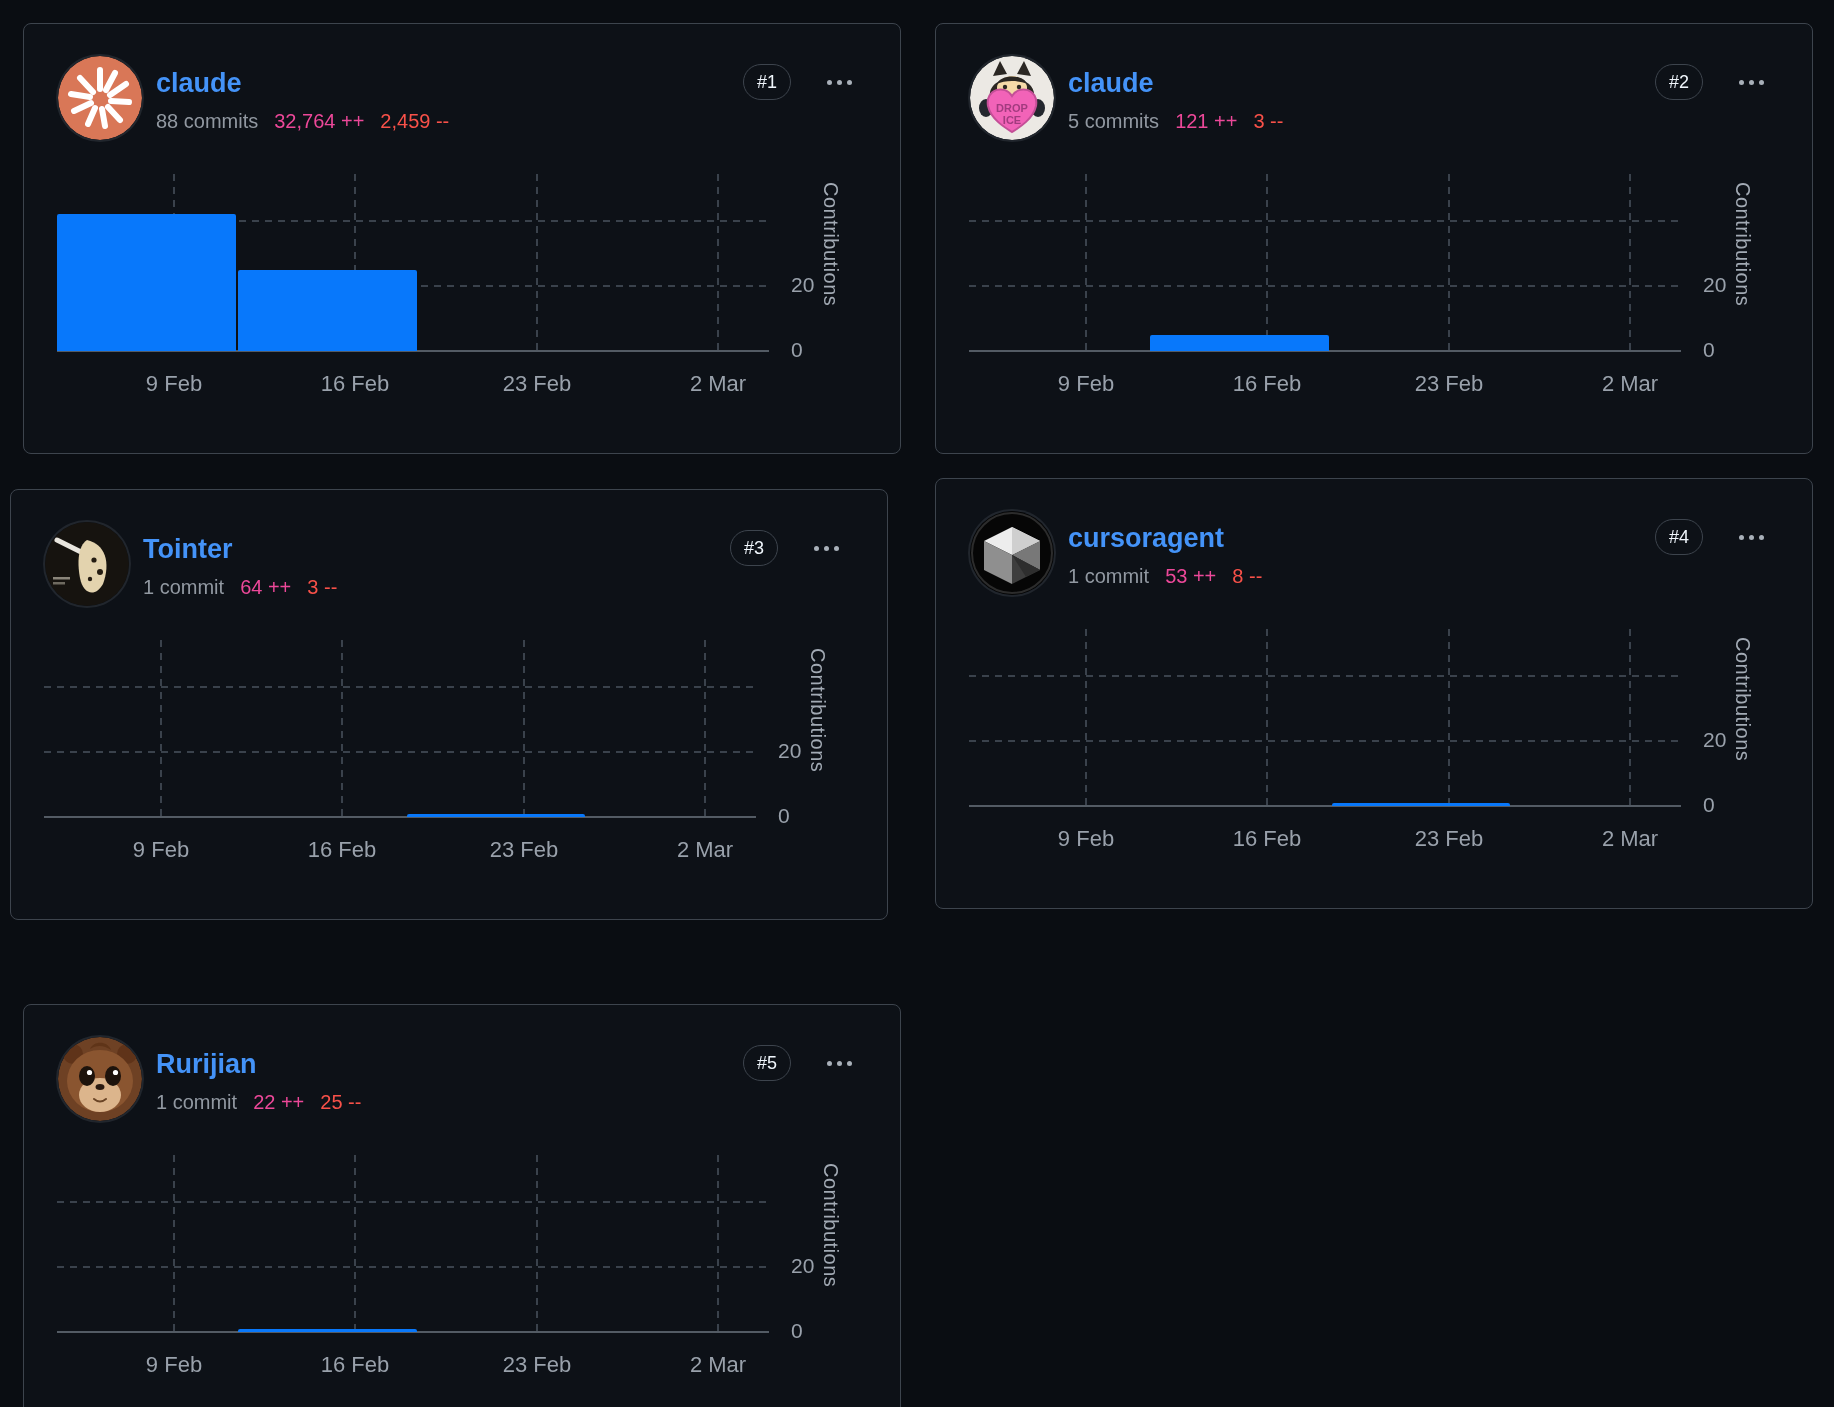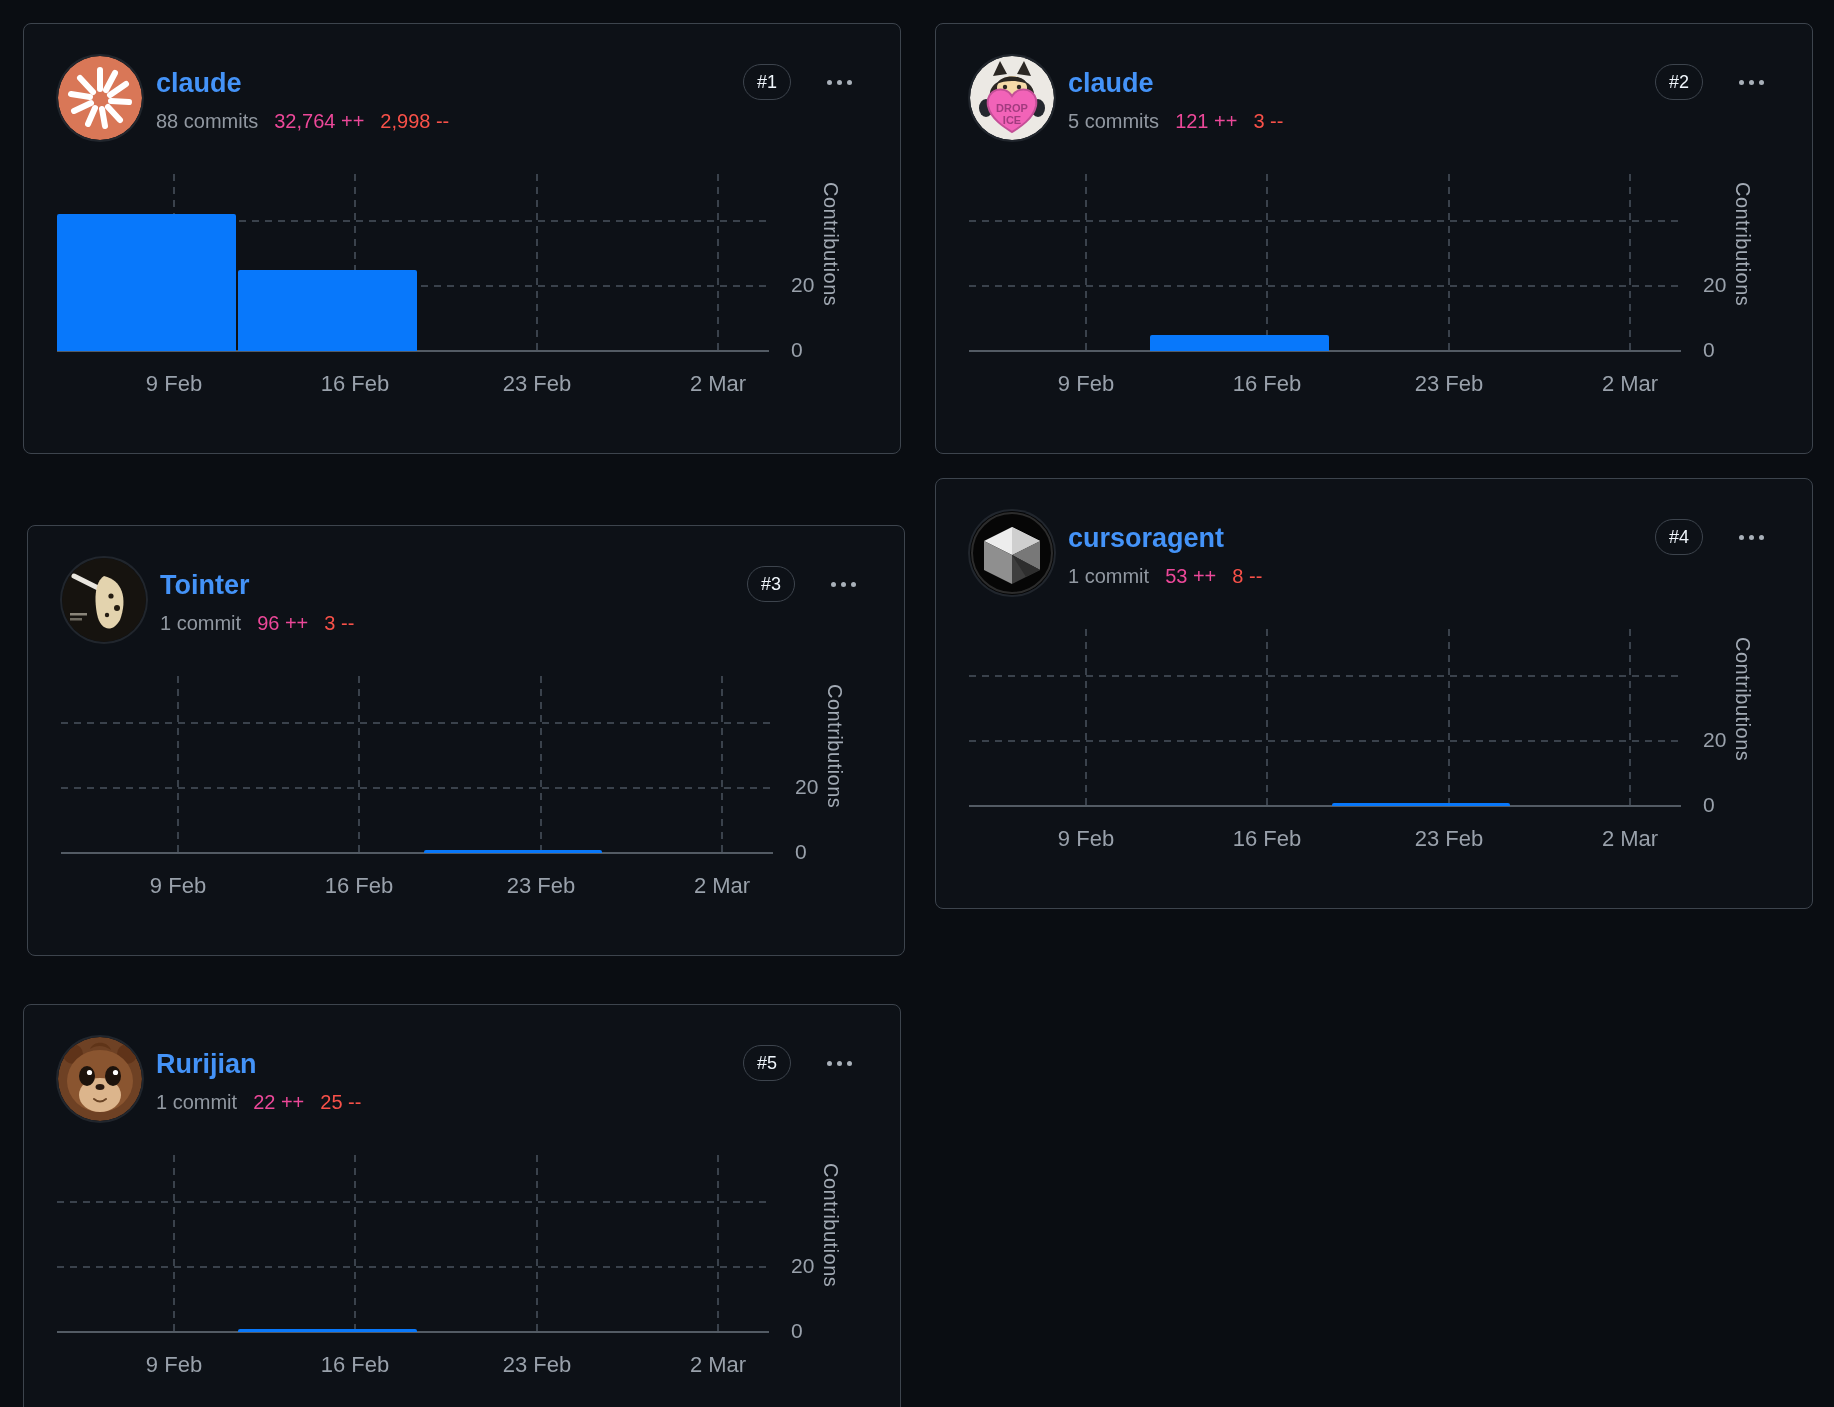--- a/index.html
+++ b/index.html
@@ -2,21 +2,21 @@
 <html><head>
 <meta charset="utf-8">
 <style>
   * { margin:0; padding:0; box-sizing:border-box; }
   html,body { width:1834px; height:1407px; background:#0a0d12; overflow:hidden;
     font-family:"Liberation Sans","DejaVu Sans",sans-serif; }
   .card { position:absolute; width:878px; height:431px; background:#0d1117;
     border:1px solid #3d444d; border-radius:8px; }
   .pos-0 { left:23px;  top:23px; }
   .pos-1 { left:935px; top:23px; }
-  .pos-2 { left:27px;  top:489px;margin-top:36px; }
+  .pos-2 { left:10px;  top:489px; }
   .pos-3 { left:935px; top:478px; }
   .pos-4 { left:23px;  top:1004px; }
 
   .avatar { position:absolute; left:34px; top:32px; width:84px; height:84px;
     border-radius:50%; overflow:hidden; display:block; cursor:pointer;
     box-shadow:0 0 0 2px #21262d; }
   .avatar svg { display:block; }
   .username { position:absolute; left:132px; top:44px; font-size:27px; font-weight:700;
     color:#4493f8; text-decoration:none; cursor:pointer; }
   .stats { position:absolute; left:132px; top:86px; font-size:20px; color:#9198a1;
@@ -60,21 +60,21 @@
           <line x1="33" y1="47" x2="16" y2="55"></line>
         <line x1="32" y1="41" x2="13" y2="38"></line>
           <line x1="35" y1="36" x2="22" y2="22"></line>
       </g>
     </svg>
   </span>
   <a class="username">claude</a>
   <div class="stats">
     <span>88 commits</span>
     <span class="adds">32,764 ++</span>
-    <span class="dels">2,998 --</span>
+    <span class="dels">2,459 --</span>
   </div>
   <div class="card-right">
     <span class="badge">#1</span>
     <span class="kebab">
         <i></i>
         <i></i>
         <i></i>
       </span>
   </div>
   <div class="chart">
@@ -157,21 +157,21 @@
       <circle cx="49" cy="38" r="2.6" fill="#241c12"></circle>
       <circle cx="55" cy="50" r="3" fill="#241c12"></circle>
       <circle cx="45" cy="57" r="2.2" fill="#241c12"></circle>
       <rect x="8" y="55" width="17" height="2.5" fill="#8a857a"></rect>
       <rect x="8" y="60" width="12" height="2.5" fill="#6e6a60"></rect>
     </svg>
   </span>
   <a class="username">Tointer</a>
   <div class="stats">
     <span>1 commit</span>
-    <span class="adds">96 ++</span>
+    <span class="adds">64 ++</span>
     <span class="dels">3 --</span>
   </div>
   <div class="card-right">
     <span class="badge">#3</span>
     <span class="kebab">
         <i></i>
         <i></i>
         <i></i>
       </span>
   </div>

